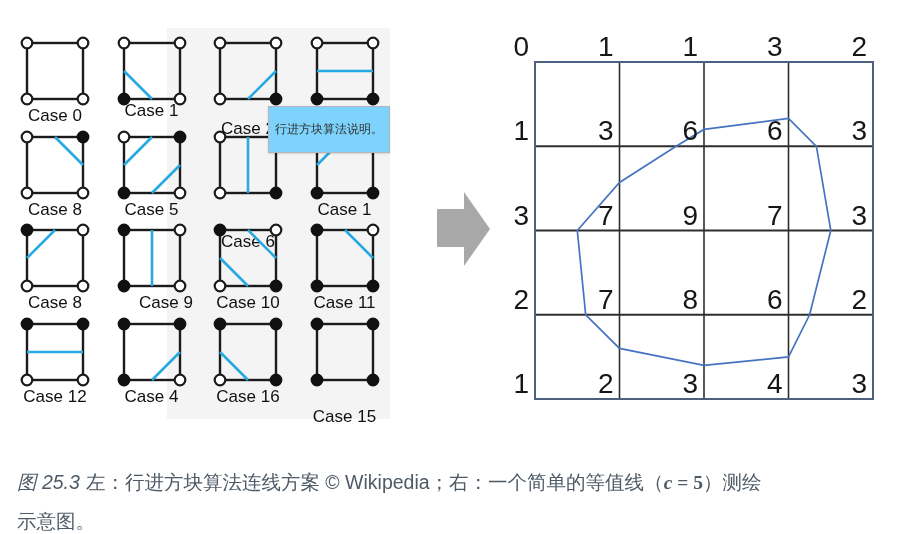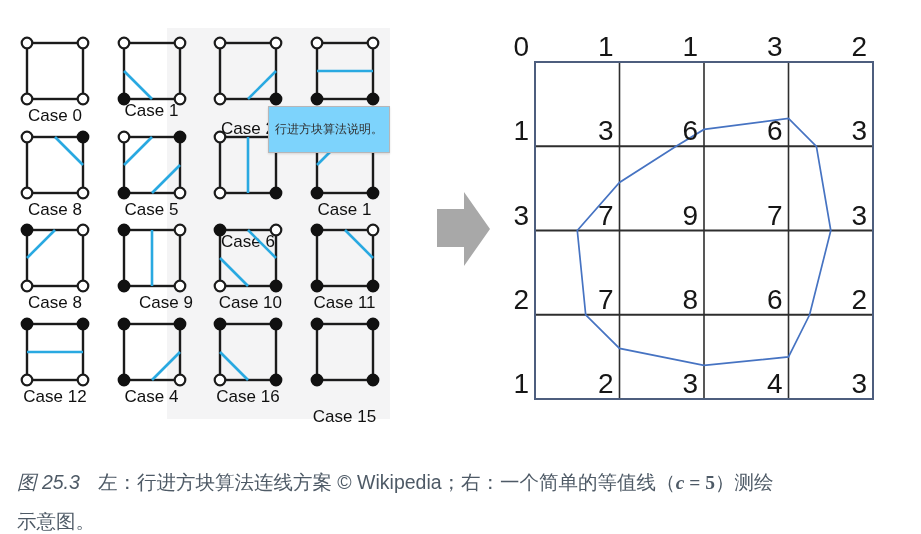--- a/index.html
+++ b/index.html
@@ -22,21 +22,21 @@
     font-size:12px;color:#2f2f2f;padding:14px 6px;white-space:nowrap;
     box-shadow:0 1px 2px rgba(0,0,0,0.12);
     z-index:5;
   }
   .arrow-svg{position:absolute;left:432px;top:188px;}
   .grid-svg{position:absolute;left:495px;top:25px;}
   .caption{
     position:absolute;left:17px;top:443px;width:892px;
     font-size:19.5px;line-height:38px;color:#4e5a66;
   }
-  .caption .figlabel{font-style:italic;margin-right:18px;}
+  .caption .figlabel{font-style:italic;margin-right:6px;}
   .caption .math-c{font-family:"Liberation Serif", serif;font-style:italic;font-weight:bold;}
   .caption .math-eq{font-family:"Liberation Serif", serif;font-weight:bold;}
   .caption .math-v{font-family:"Liberation Serif", serif;font-weight:bold;}
 </style>
 </head>
 <body>
 
 <div class="stage">
 
   <div class="band" style="background: rgb(244, 244, 245);"></div>
@@ -134,21 +134,21 @@
       <div class="case-label" style="left: 116px; top: 292px;">Case 9</div>
       <svg class="case-svg" width="74" height="74" viewBox="-9 -9 74 74" style="left: 211px; top: 221px;">
         <rect x="0" y="0" width="56" height="56" fill="none" stroke="#1b1b1b" stroke-width="2.4"></rect>
         <line x1="28" y1="0" x2="56" y2="28" stroke="#29a9e1" stroke-width="2.6"></line>
         <line x1="0" y1="28" x2="28" y2="56" stroke="#29a9e1" stroke-width="2.6"></line>
         <circle cx="0" cy="0" r="5.3" fill="#111111" stroke="#111111" stroke-width="2.2"></circle>
         <circle cx="56" cy="0" r="5.3" fill="#ffffff" stroke="#1b1b1b" stroke-width="2.2"></circle>
         <circle cx="0" cy="56" r="5.3" fill="#ffffff" stroke="#1b1b1b" stroke-width="2.2"></circle>
         <circle cx="56" cy="56" r="5.3" fill="#111111" stroke="#111111" stroke-width="2.2"></circle>
       </svg>
-      <div class="case-label" style="left: 182px; top: 292px; text-align: right;">Case 10</div>
+      <div class="case-label" style="left: 198px; top: 292px;">Case 10</div>
       <svg class="case-svg" width="74" height="74" viewBox="-9 -9 74 74" style="left: 307.5px; top: 221px;">
         <rect x="0" y="0" width="56" height="56" fill="none" stroke="#1b1b1b" stroke-width="2.4"></rect>
         <line x1="28" y1="0" x2="56" y2="28" stroke="#29a9e1" stroke-width="2.6"></line>
         <circle cx="0" cy="0" r="5.3" fill="#111111" stroke="#111111" stroke-width="2.2"></circle>
         <circle cx="56" cy="0" r="5.3" fill="#ffffff" stroke="#1b1b1b" stroke-width="2.2"></circle>
         <circle cx="0" cy="56" r="5.3" fill="#111111" stroke="#111111" stroke-width="2.2"></circle>
         <circle cx="56" cy="56" r="5.3" fill="#111111" stroke="#111111" stroke-width="2.2"></circle>
       </svg>
       <div class="case-label" style="left: 294.5px; top: 292px;">Case 11</div>
       <svg class="case-svg" width="74" height="74" viewBox="-9 -9 74 74" style="left: 18px; top: 314.5px;">

